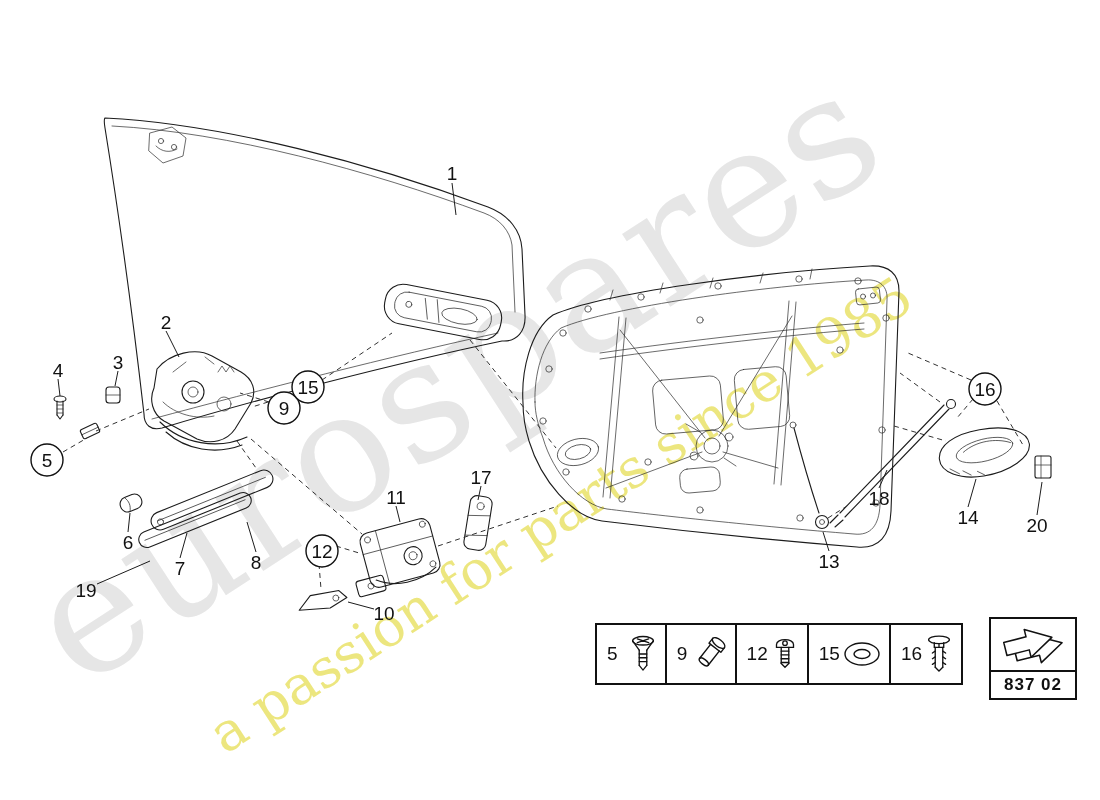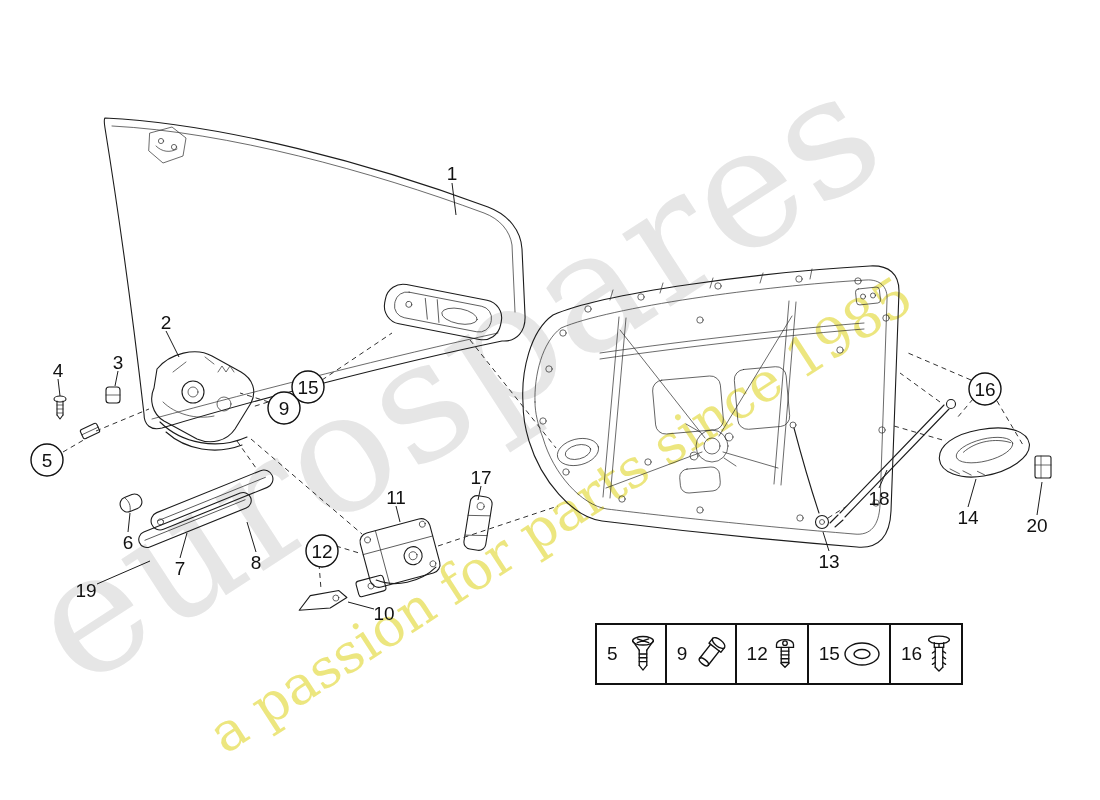--- a/index.html
+++ b/index.html
@@ -347,14 +347,26 @@
         <path d="M13 10 V15 H23 V10"></path>
         <path d="M18 11 V15"></path>
         <path d="M14 15 L14 36 M22 15 L22 36"></path>
         <path d="M14 19 L11 21 M22 19 L25 21 M14 25 L11 27 M22 25 L25 27 M14 31 L11 33 M22 31 L25 33"></path>
         <path d="M14 36 L18 40 L22 36"></path>
       </svg>
     </span>
   </div>
 </div>
 
-
+<div class="code-box">
+  <div class="code-arrow">
+    <svg width="78" height="46" viewBox="0 0 78 48" fill="none" stroke="#111" stroke-width="1.6" stroke-linejoin="round">
+      <g transform="rotate(-14 39 24)">
+        <path d="M14 32 L38 32 L38 40 L64 25 L38 11 L38 18 L14 18 Z" transform="translate(5,4)"></path>
+        <path d="M10 28 L34 28 L34 36 L60 21 L34 6 L34 14 L10 14 Z" fill="#fff"></path>
+      </g>
+    </svg>
+  </div>
+  <div class="code-divider"></div>
+  <div class="code-text">837 02</div>
 </div>
 
+</div>
+
 </body></html>

